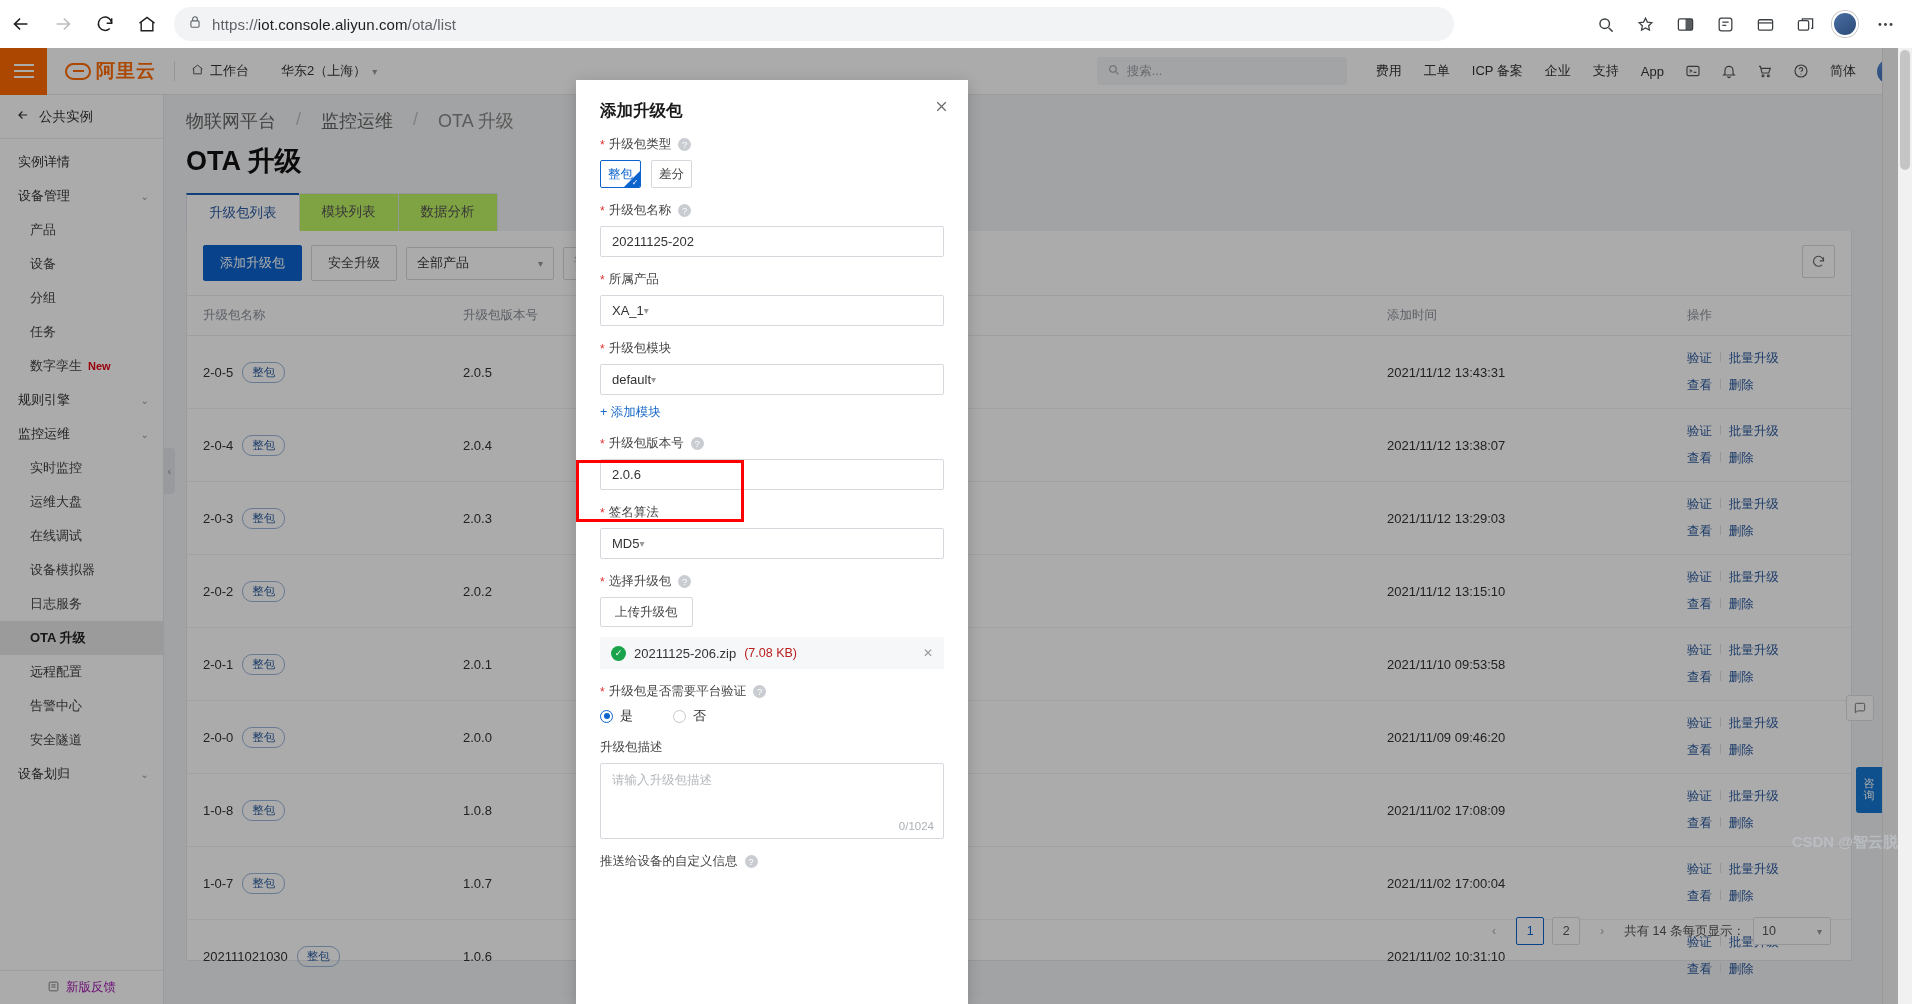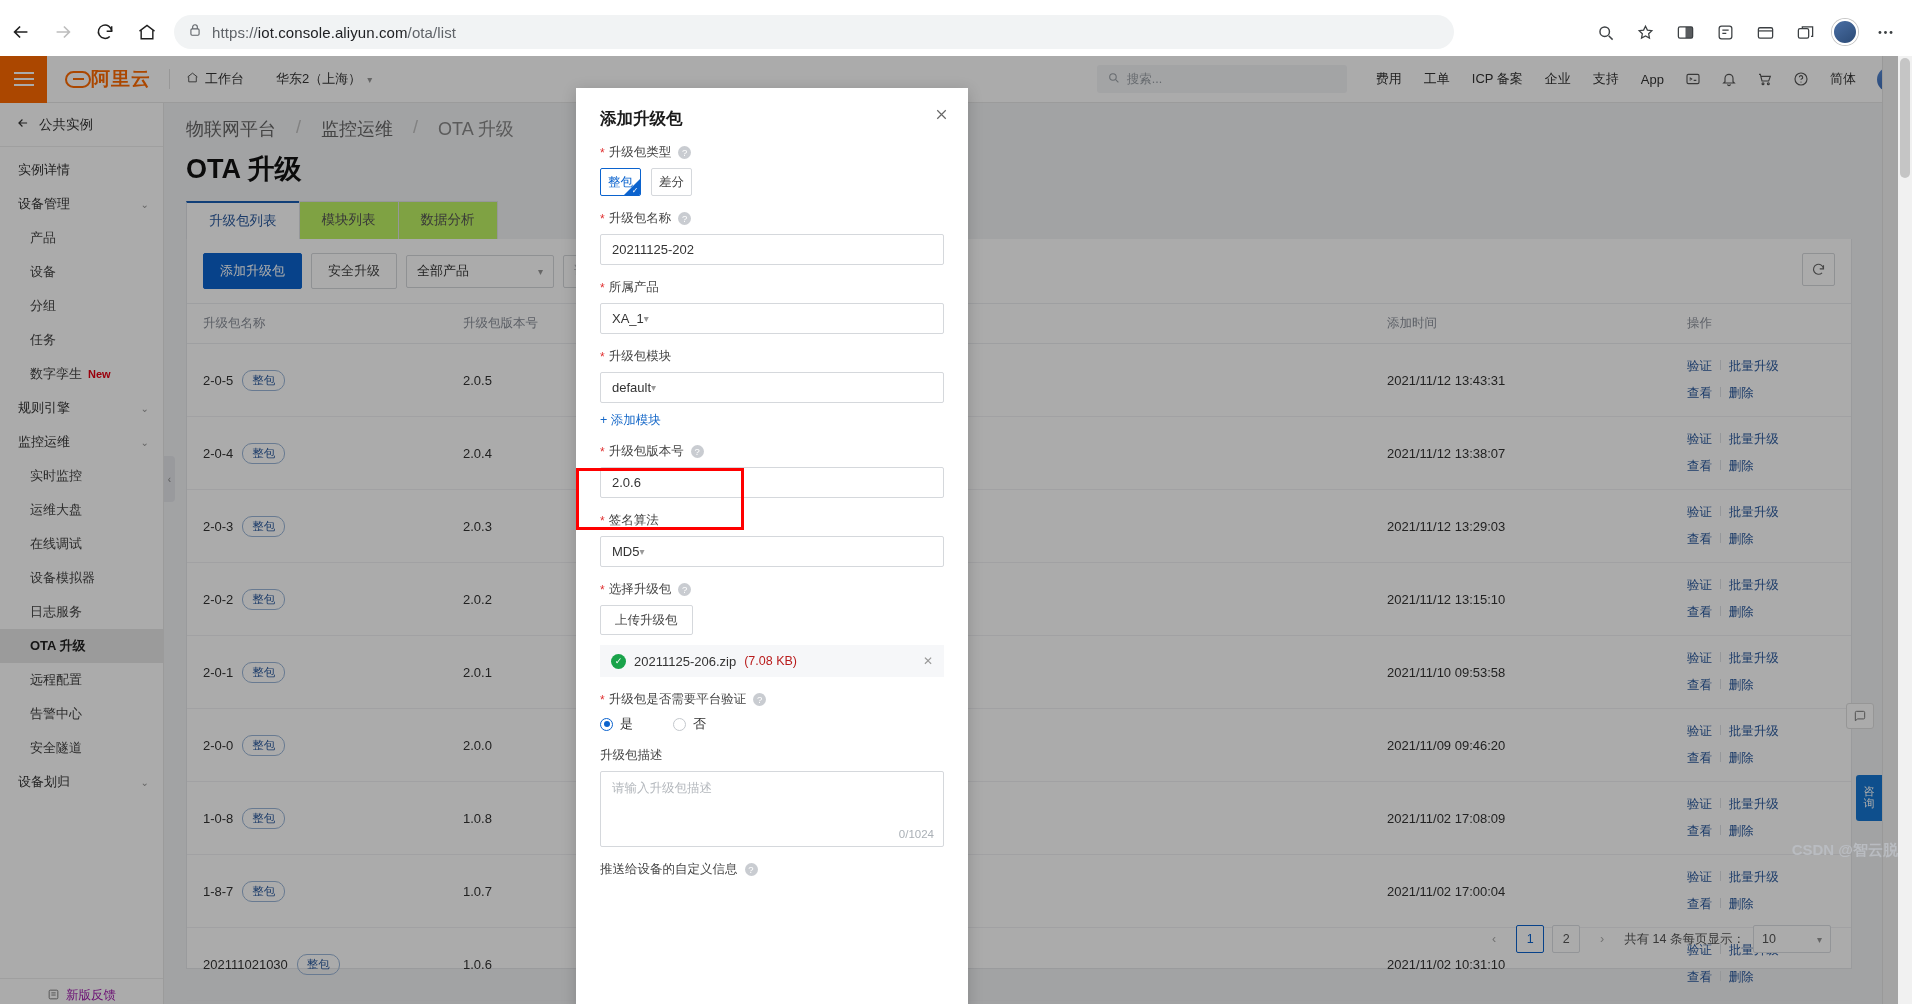--- a/index.html
+++ b/index.html
@@ -2,21 +2,21 @@
 <html><head>
 <meta charset="utf-8">
 <style>
   * { box-sizing: border-box; margin: 0; padding: 0; }
   html, body {
     width: 1912px; height: 1004px;
     font-family: "Liberation Sans", "DejaVu Sans", sans-serif;
     overflow: hidden;
     background: #ffffff;
   }
-  #app { position: relative; width: 1912px; height: 860px; margin-top: 8px; }
+  #app { position: relative; width: 1912px; height: 860px; }
 
   
   .browser-bar {
     position: absolute; top: 0; left: 0; width: 1912px; height: 48px;
     background: #ffffff; display: flex; align-items: center;
   }
   .nav-btn {
     width: 42px; height: 42px; display: flex; align-items: center; justify-content: center;
     color: #1f1f1f; flex: 0 0 auto;
   }
@@ -48,21 +48,21 @@
   .topnav {
     position: absolute; top: 0; left: 0; width: 1912px; height: 47px;
     background: #ffffff; display: flex; align-items: center;
     border-bottom: 1px solid #e8e8e8;
   }
   .hamburger {
     width: 47px; height: 47px; background: #ff6a00;
     display: flex; flex-direction: column; align-items: center; justify-content: center; gap: 4px;
   }
   .hamburger span { display: block; width: 20px; height: 2px; background: #fff; }
-  .logo { display: flex; align-items: center; padding: 0 18px; }
+  .logo { display: flex; align-items: center; gap: 5px; padding: 0 18px; }
   .logo-mark {
     width: 26px; height: 17px; border: 2.2px solid #ff6a00; border-radius: 9px;
     display: flex; align-items: center; justify-content: center;
   }
   .logo-mark i { display: block; width: 11px; height: 2.2px; background: #ff6a00; }
   .logo-text { font-size: 19px; font-weight: 700; color: #ff6a00; letter-spacing: 1px; }
   .nav-sep { width: 1px; height: 20px; background: #e2e2e2; }
   .topnav-item {
     display: flex; align-items: center; gap: 6px;
     font-size: 13px; color: #333; padding: 0 16px; height: 47px;
@@ -739,21 +739,21 @@
                     <div style="width: 100%;"></div>
                     <a>查看</a>
                     <span class="vline">|</span>
                     <a>删除</a>
                   </div>
                 </td>
               </tr>
               <tr>
                 <td>
                   <span class="pkg-name">
-                    <span>1-8-7</span>
+                    <span>1-0-7</span>
                     <span class="badge">整包</span>
                   </span>
                 </td>
                 <td>1.0.7</td>
                 <td></td>
                 <td>2021/11/02 17:00:04</td>
                 <td>
                   <div class="ops">
                     <a>验证</a>
                     <span class="vline">|</span>

